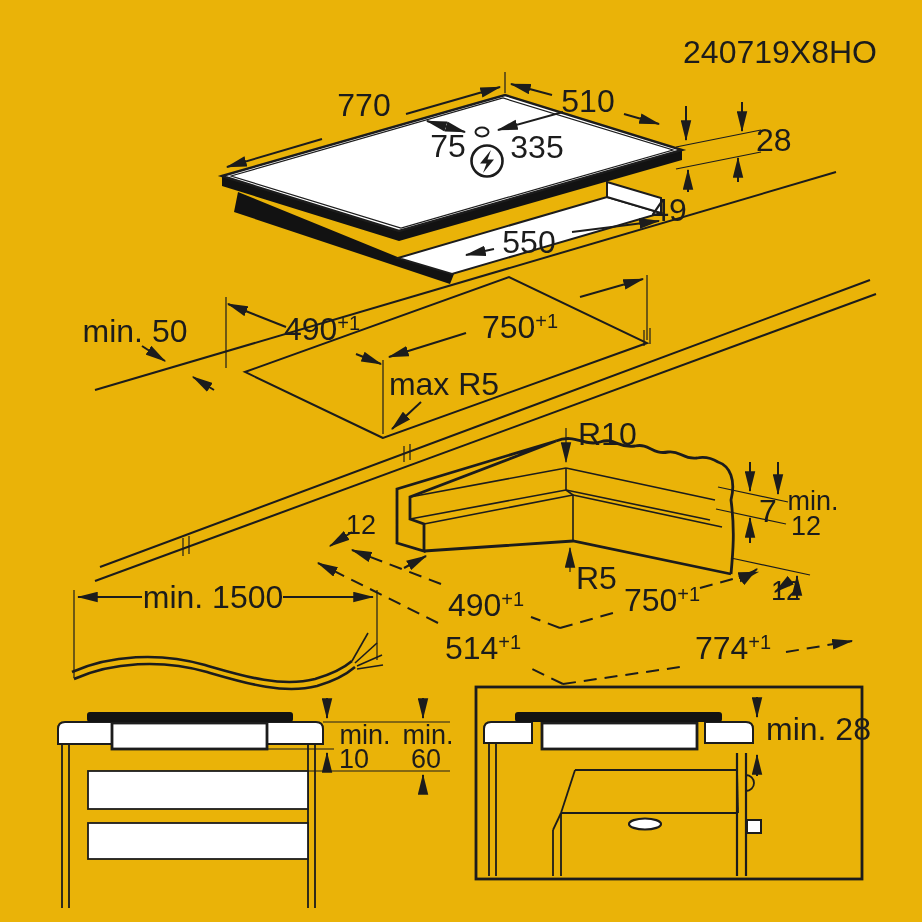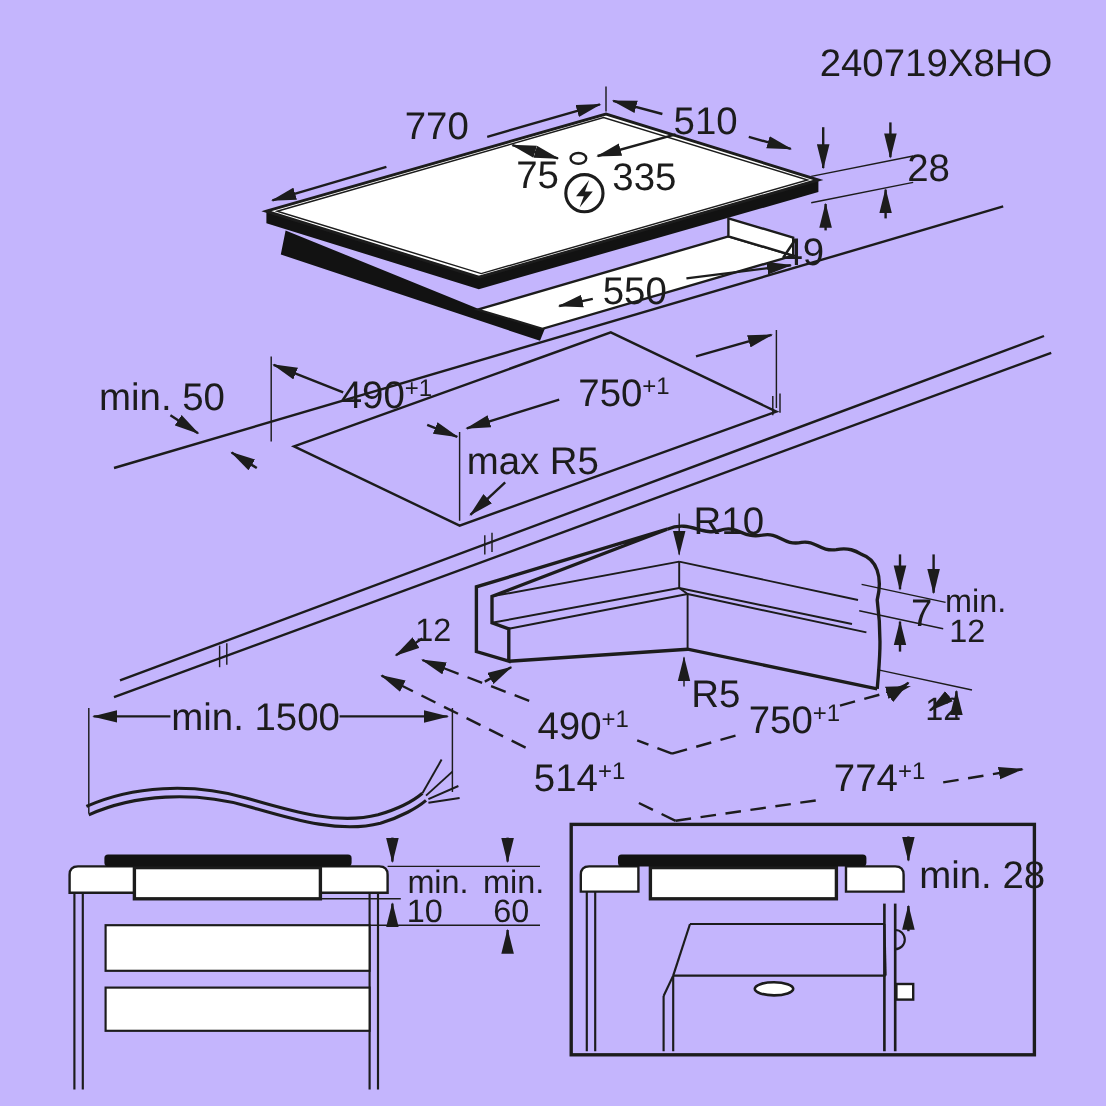--- a/index.html
+++ b/index.html
@@ -1,16 +1,16 @@
 <!DOCTYPE html>
 <html><head>
 <meta charset="utf-8">
 <style>
   html,body{margin:0;padding:0;background:#ffffff;}
-  .page{width:922px;height:922px;position:relative;background:#c4b5fd;overflow:hidden;text-decoration:underline;}
+  .page{width:922px;height:922px;position:relative;background:#eab308;overflow:hidden;text-decoration:underline;}
   svg{display:block;}
   text{fill:#1c1c1c;font-family:"Liberation Sans", sans-serif;}
   .dim{font-size:32px;}
   .dim-sm{font-size:27px;}
   .sup{font-size:20px;}
   .ln{stroke:#1c1c1c;fill:none;}
   .thin{stroke-width:1.2;}
   .med{stroke-width:2;}
   .bold{stroke-width:2.8;}
   .face{fill:#ffffff;stroke:#1c1c1c;}

